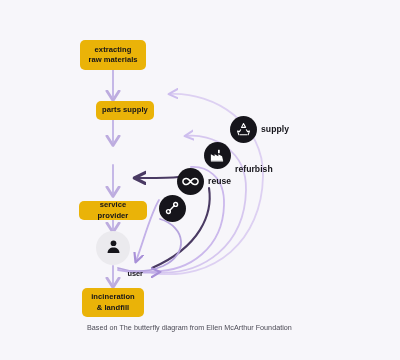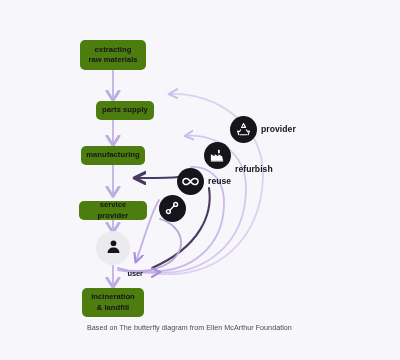--- a/index.html
+++ b/index.html
@@ -8,21 +8,21 @@
     background:#f7f6fa;
     font-family:"Liberation Sans", sans-serif;
     overflow:hidden;
   }
   #stage{position:relative;width:400px;height:360px;}
 
   svg#wires{position:absolute;left:0;top:0;width:400px;height:360px;}
 
   .node-box{
     position:absolute;
-    background:#4d7c0f;
+    background:#eab308;
     border-radius:5px;
     color:#15141a;
     font-size:7.6px;
     font-weight:bold;
     line-height:1.32;
     text-align:center;
     display:flex;
     align-items:center;
     justify-content:center;
     letter-spacing:0.05px;
@@ -116,21 +116,20 @@
 
     <path d="M160,219 C186,227 189,254 163,266 C146,273 130,272 118,268" fill="none" stroke="#b6a4de" stroke-width="1.8" stroke-linecap="round"></path>
     <path d="M159,200 C150,215 144,240 136,261" fill="none" stroke="#c3b1e8" stroke-width="1.8" stroke-linecap="round" marker-end="url(#ahMid)"></path>
 
     <path d="M118,270 C133,273 146,273 159,272" fill="none" stroke="#c3b1e8" stroke-width="1.8" stroke-linecap="round" marker-end="url(#ahMid)"></path>
   </svg>
 
   <div class="node-box" style="left:80px;top:40px;width:66px;height:30px;">extracting
 raw materials</div>
   <div class="node-box" style="left:84px;top:101px;width:58px;height:19px;margin-left:12px;">parts supply</div>
-  <div class="node-box" style="left:81px;top:146px;width:64px;height:19px;">manufacturing</div>
   <div class="node-box" style="left:79px;top:201px;width:68px;height:19px;">service provider</div>
   <div class="node-box" style="left:82px;top:288px;width:62px;height:29px;">incineration
 &amp; landfill</div>
 
   <div class="user-node" style="left:96px;top:231px;">
     <span>
       <svg width="17" height="17" viewBox="0 0 24 24" fill="#16151b">
         <circle cx="12" cy="7.4" r="4"></circle>
         <path d="M3.6 21c0-4.7 3.8-7.6 8.4-7.6s8.4 2.9 8.4 7.6z"></path>
       </svg>
@@ -141,21 +140,21 @@
   <div class="icon-node" style="left:229.5px;top:115.5px;">
     <span>
       <svg width="17" height="17" viewBox="0 0 24 24" fill="none" stroke="#ffffff" stroke-width="1.5" stroke-linecap="round" stroke-linejoin="round">
         <path d="M12 3.6 L15 9 L12.2 9 L9.2 9 Z"></path>
         <path d="M5.4 19.4 L3.6 14.2 L6.3 15 L8 12.4"></path>
         <path d="M18.6 19.4 L20.4 14.2 L17.7 15 L16 12.4"></path>
         <path d="M7.2 19.4 L16.8 19.4"></path>
       </svg>
     </span>
   </div>
-  <div class="icon-label" style="left:261px;top:124px;">provider</div>
+  <div class="icon-label" style="left:261px;top:124px;">supply</div>
 
   <div class="icon-node" style="left:203.5px;top:141.5px;">
     <span>
       <svg width="16" height="16" viewBox="0 0 24 24" fill="#ffffff">
         <rect x="13.5" y="4" width="2.6" height="5.4" rx="0.5"></rect>
         <path d="M2.8 20.6 L2.8 11 L8.4 14 L8.4 11 L14 14 L14 11 L19.6 14 L21.2 20.6 Z"></path>
         <rect x="2.8" y="20.2" width="18.4" height="1.7" rx="0.6"></rect>
       </svg>
     </span>
   </div>

